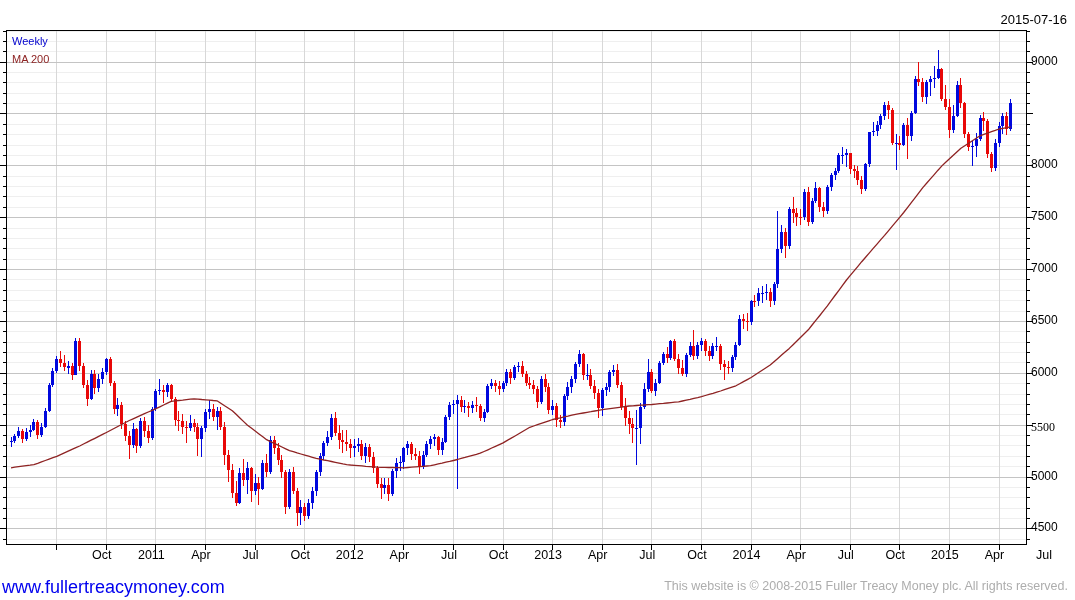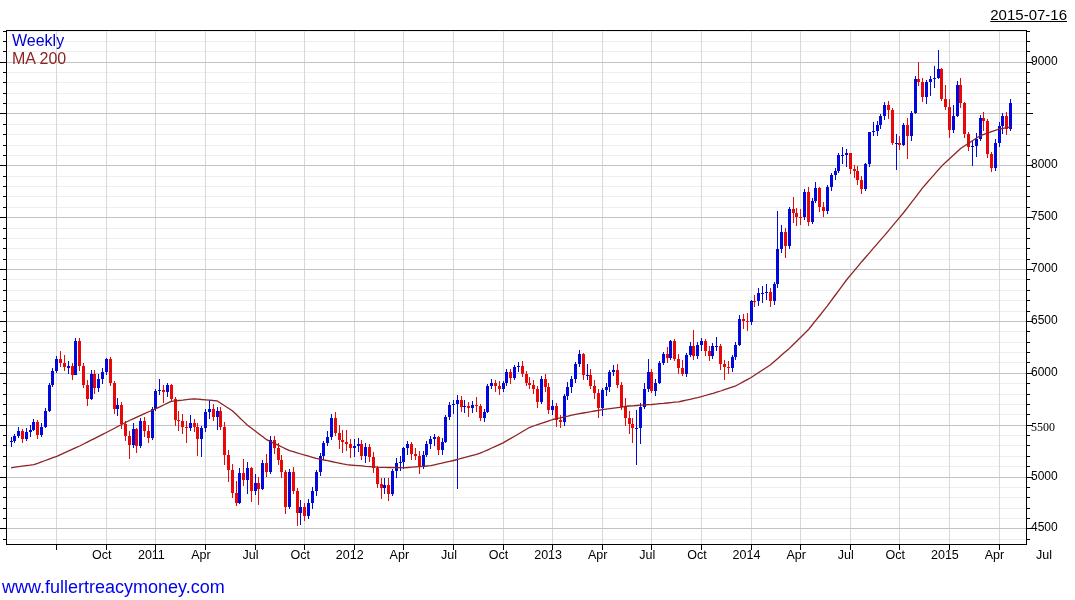--- a/index.html
+++ b/index.html
@@ -1,23 +1,23 @@
 <!DOCTYPE html>
 <html><head>
 <meta charset="utf-8">
 <style>
   html,body{margin:0;padding:0;background:#fff;}
   #page{position:relative;width:1075px;height:600px;background:#fff;
         font-family:"Liberation Sans","DejaVu Sans",sans-serif;overflow:hidden;}
   #chart-title{position:absolute;left:8px;top:6px;font-size:14.5px;font-weight:bold;color:#000;white-space:nowrap;}
   #chart-title .chg{color:#0000cd;}
-  #chart-date{position:absolute;right:8px;top:6px;font-size:15px;color:#000;text-decoration:underline;}
+  #chart-date{position:absolute;right:8px;top:12px;font-size:13px;color:#000;}
   #plot{position:absolute;left:6px;top:30px;width:1019px;height:513px;border:1px solid #000;box-sizing:content-box;}
   #plot svg{position:absolute;left:0;top:0;overflow:visible;}
-  #legend{position:absolute;left:12px;top:32px;font-size:16px;line-height:18px;}
+  #legend{position:absolute;left:12px;top:32px;font-size:11px;line-height:18px;}
   #legend .tf{color:#0000cd;}
   #legend .ma{color:#8e2323;}
   .ylab{position:absolute;font-size:12px;color:#000;left:1031px;white-space:nowrap;}
   .xlab{position:absolute;font-size:12.5px;color:#000;top:548px;transform:translateX(-50%);white-space:nowrap;margin-left:46px;}
   #footer-link{position:absolute;left:2px;top:577px;font-size:18px;color:#0000ee;text-decoration:none;}
   #copyright{position:absolute;right:7px;top:579px;font-size:12.5px;color:#adadad;white-space:nowrap;}
 </style>
 </head>
 <body>
 
@@ -1314,14 +1314,15 @@
       <div class="xlab" style="left: 700.515px;">2014</div>
       <div class="xlab" style="left: 750.11px;">Apr</div>
       <div class="xlab" style="left: 799.705px;">Jul</div>
       <div class="xlab" style="left: 849.3px;">Oct</div>
       <div class="xlab" style="left: 898.895px;">2015</div>
       <div class="xlab" style="left: 948.49px;">Apr</div>
       <div class="xlab" style="left: 998.085px;">Jul</div>
     </div>
 
   <a id="footer-link" href="#">www.fullertreacymoney.com</a>
+  <div id="copyright">This website is © 2008-2015 Fuller Treacy Money plc. All rights reserved.</div>
 
 </div>
 
 </body></html>

